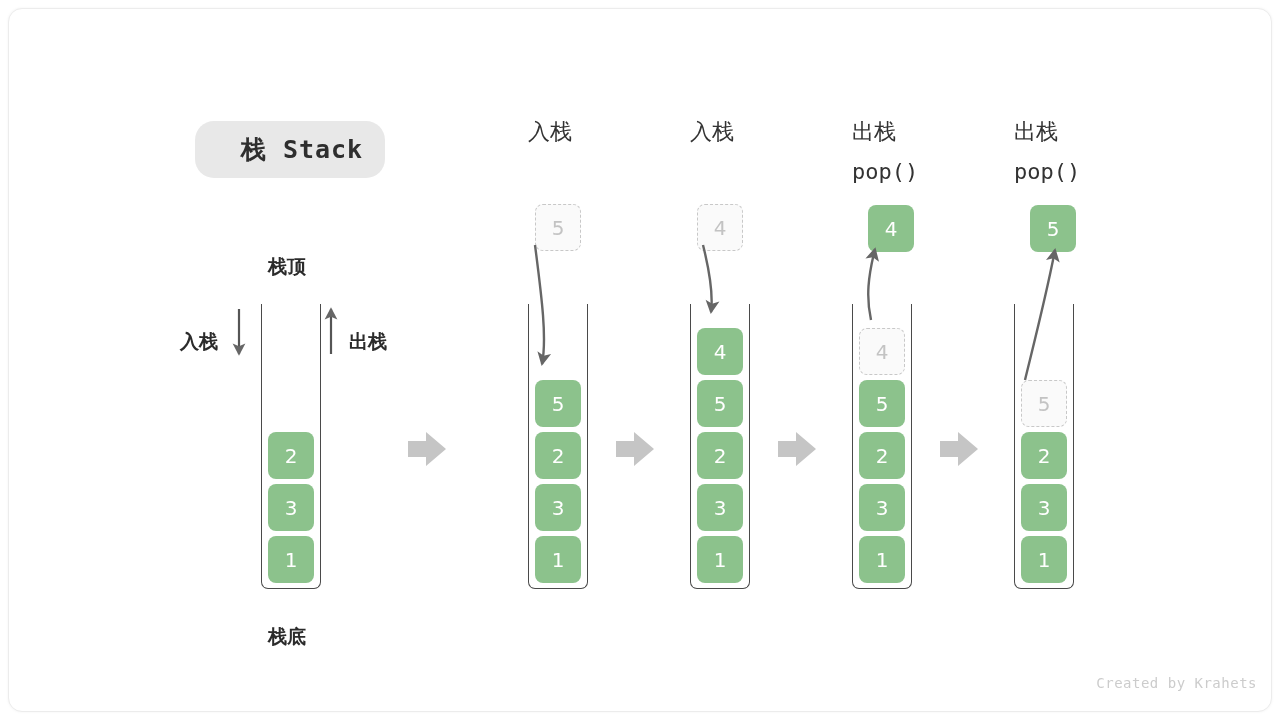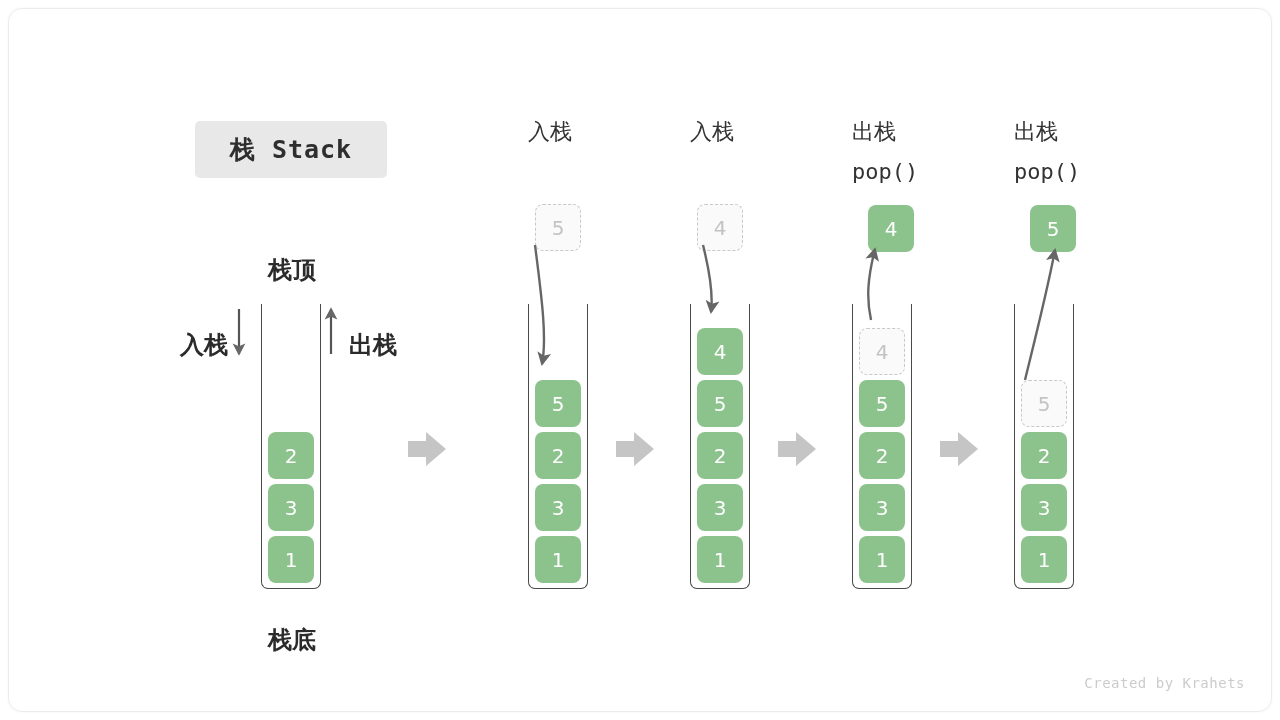--- a/index.html
+++ b/index.html
@@ -25,41 +25,42 @@
     box-shadow: 0 0 3px rgba(0,0,0,0.05);
     box-sizing: border-box;
     overflow: hidden;
   }
 
   
   #title-badge {
     position: absolute;
     left: 186px;
     top: 112px;
-    width: 192px;
+    width: 166px;
     height: 57px;
     background: #e8e8e8;
-    border-radius: 5px;
+    border-radius: 19px;
     display: flex;
     align-items: center;
     justify-content: center;
+    padding-left: 24px;
   }
   #title-badge .txt {
     font-family: "DejaVu Sans Mono", "Liberation Mono", monospace;
     font-size: 25px;
     font-weight: bold;
     color: #2e2e2e;
     letter-spacing: 1px;
     white-space: pre;
   }
 
   
   .cn-label {
     position: absolute;
-    font-size: 24px;
+    font-size: 19px;
     font-weight: bold;
     color: #2b2b2b;
     white-space: nowrap;
   }
   .col-header {
     position: absolute;
     width: 170px;
     text-align: left;
     font-size: 22px;
     color: #333333;
@@ -122,21 +123,21 @@
     left: 0;
     top: 0;
     width: 1264px;
     height: 704px;
     pointer-events: none;
   }
 
   
   #footer {
     position: absolute;
-    right: 26px;
+    right: 14px;
     bottom: 20px;
     font-family: "DejaVu Sans Mono", "Liberation Mono", monospace;
     font-size: 14px;
     color: #cccccc;
     letter-spacing: 0.5px;
     margin-top: 22px;
   }
 </style>
 </head>
 <body>

